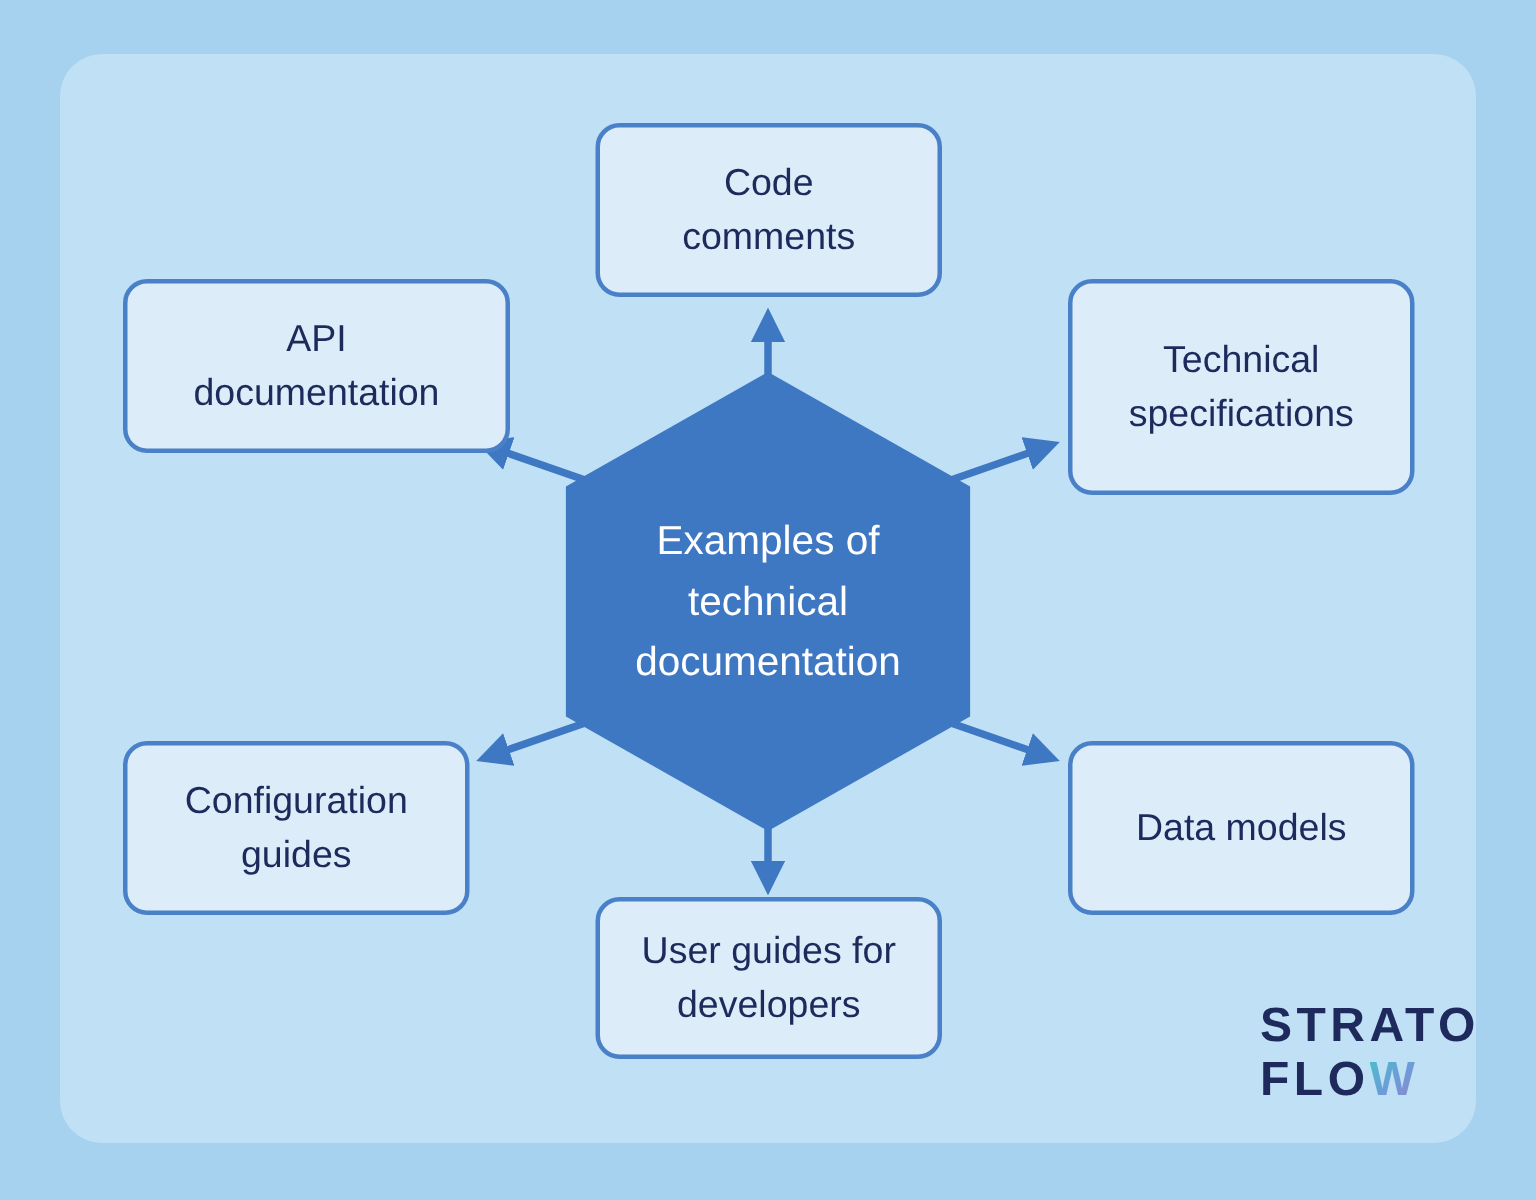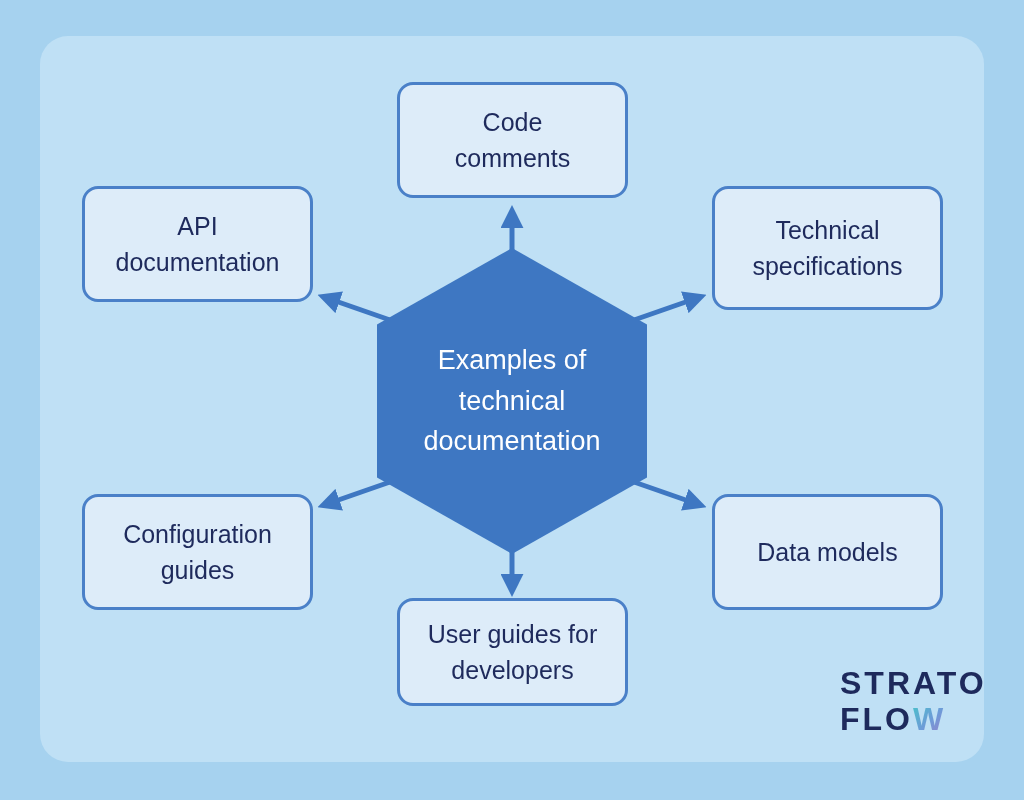--- a/index.html
+++ b/index.html
@@ -31,22 +31,22 @@
     color: var(--text-navy, #1e2a5c);
     font-size: 25px;
     font-weight: 500;
     line-height: 1.45;
     box-sizing: border-box;
     padding: 6px 24px;
   }
   .node span { display: block; }
   #node-code-comments span { max-width: 130px; }
   #node-code-comments      { left: 397px; top:  82px; width: 231px; height: 116px; }
-  #node-api-documentation  { left:  82px; top: 186px; width: 231px; height: 116px; }
-  #node-technical-specs    { left: 712px; top: 186px; width: 231px; height: 124px; }
+  #node-api-documentation  { left:  82px; top: 186px; width: 258px; height: 116px; }
+  #node-technical-specs    { left: 712px; top: 186px; width: 231px; height: 144px; }
   #node-configuration      { left:  82px; top: 494px; width: 231px; height: 116px; justify-content: flex-end; }
   #node-data-models        { left: 712px; top: 494px; width: 231px; height: 116px; }
   #node-user-guides        { left: 397px; top: 598px; width: 231px; height: 108px; }
 
   .hexagon {
     position: absolute;
     left: 377px; top: 248px;
     width: 270px; height: 306px;
     background: var(--hex-fill, #3e77c2);
     clip-path: polygon(50% 0%, 100% 25%, 100% 75%, 50% 100%, 0% 75%, 0% 25%);

